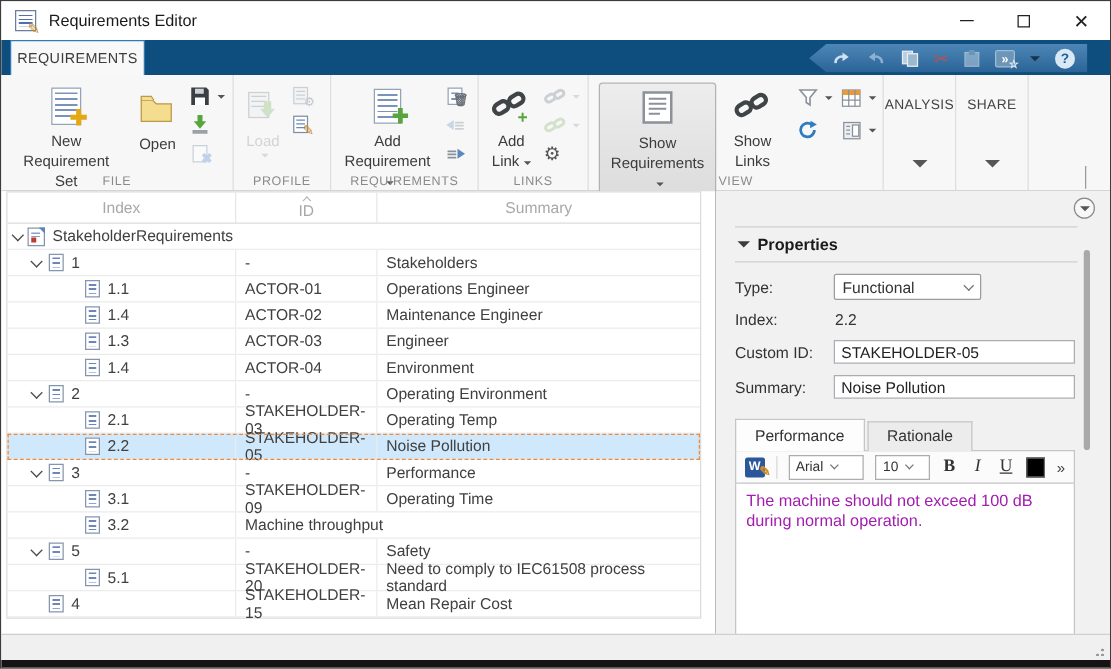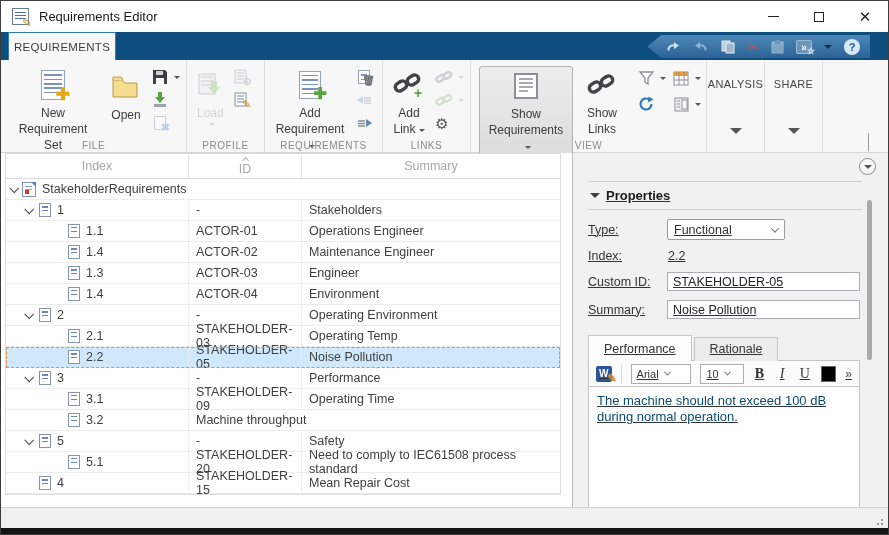--- a/index.html
+++ b/index.html
@@ -96,21 +96,21 @@
   .reqset-icon .ln { position:absolute; left:2px; right:3px; top:3px; height:5px;
      background:repeating-linear-gradient(to bottom,#8aa0c4 0 1px,transparent 1px 3px); }
   .d0 { padding-left:2px; }
   .d1 .cell-idx { padding-left:17px; }
   .d2 .cell-idx { padding-left:46px; }
   .row.selected { background:#cfe8fb; outline:1px dashed #ee8a3c; outline-offset:-1px; }
 
   .splitter { width:1px; background:#bcbcbc; }
 
   
-  .props { flex:1; background:#f1f1f1; position:relative; font-size:12.5px; color:#333;text-decoration:underline; }
+  .props { flex:1; background:#f1f1f1; position:relative; font-size:12.5px; color:#333; }
   .panel-collapse { position:absolute; top:5px; right:12px; width:17px; height:17px; border-radius:50%; border:1px solid #8a8a8a;
      background:#f7f7f7; display:flex; align-items:center; justify-content:center; }
   .panel-collapse::before { content:''; width:0; height:0; border:4px solid transparent; border-top-color:#555; transform:translateY(2px); }
   .props-inner { padding:28px 26px 0 15px; }
   .hr { height:1px; background:#cfcfcf; }
   .props-title { display:flex; align-items:center; gap:6px; padding:6px 2px; font-size:13px; font-weight:bold; color:#1a1a1a; }
   .tri-dn { width:0; height:0; border:5px solid transparent; border-top-color:#3c3c3c; transform:translateY(2px); }
   .frow { display:flex; align-items:center; margin-top:9px; }
   .frow label { width:79px; flex:none; }
   .combo { height:21px; background:#fff; border:1px solid #9c9c9c; border-radius:2px; display:flex; align-items:center;
@@ -133,21 +133,21 @@
   .word-icon::after { content:'\270E'; position:absolute; right:-5px; bottom:-4px; color:#cc8a2d; font-size:11px; }
   .mini-combo { height:20px; background:#fff; border:1px solid #adadad; display:flex; align-items:center; gap:6px; padding:0 5px; font-size:11px; }
   .mini-combo .cchev { width:5px; height:5px; border-right:1.3px solid #707070; border-bottom:1.3px solid #707070; transform:rotate(45deg) translate(-1px,-1px); }
   .fmt { font-family:"Liberation Serif",serif; font-size:14px; color:#333; width:14px; text-align:center; }
   .fmt.b { font-weight:bold; }
   .fmt.i { font-style:italic; }
   .fmt.u { text-decoration:underline; }
   .swatch { width:16px; height:16px; background:#000; border:1px solid #666; }
   .overflow-btn { font-size:12px; color:#444; margin-left:auto; }
   .desc-text { width:272px; height:141px; background:#fff; border:1px solid #c5c5c5; border-top:none; padding:6px 8px;
-     font-size:13px; color:#0c4a6e; line-height:1.22; }
+     font-size:13px; color:#a21caf; line-height:1.22; }
 
   .v-scroll { position:absolute; right:16px; top:47px; width:5px; height:160px; background:#a9a9a9; border-radius:3px; }
 
   
   .statusbar { height:21px; background:#f0f0f0; border-top:1px solid #cfcfcf; position:relative; }
   .grip { position:absolute; right:3px; bottom:3px; width:9px; height:9px;
      background:radial-gradient(circle at 2px 8px,#9a9a9a 1px,transparent 1.3px),
                 radial-gradient(circle at 6px 8px,#9a9a9a 1px,transparent 1.3px),
                 radial-gradient(circle at 6px 4px,#9a9a9a 1px,transparent 1.3px),
                 radial-gradient(circle at 10px 8px,#b0b0b0 0,transparent 0); }

